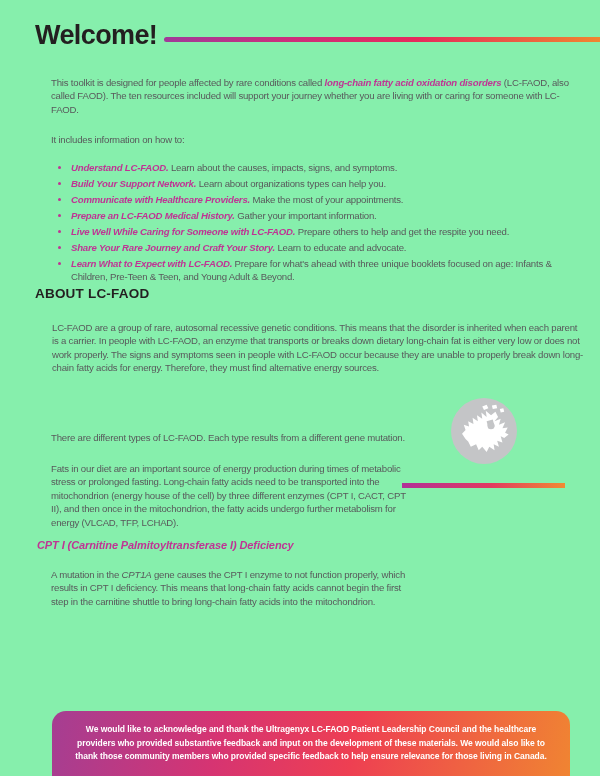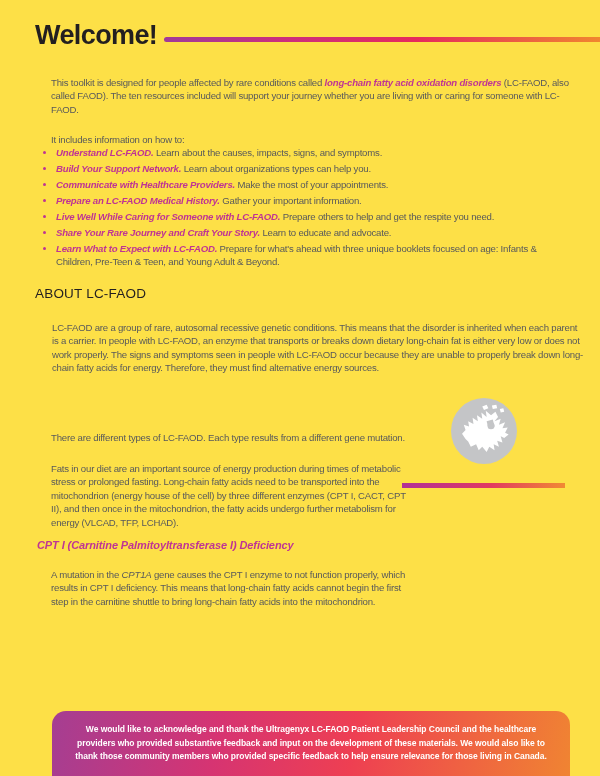--- a/index.html
+++ b/index.html
@@ -1,44 +1,44 @@
 <!DOCTYPE html>
 <html><head>
 <meta charset="utf-8">
 <style>
   html,body { margin:0; padding:0; background:#ffffff; }
   .page {
-    position:relative; width:600px; height:776px; background:#fde047;
+    position:relative; width:600px; height:776px; background:#86efac;
     overflow:hidden; font-family:"Liberation Sans", sans-serif;
     -webkit-font-smoothing:antialiased;
   }
   
   .page-title {
     position:absolute; left:35px; top:20px; margin:0;
     font-size:27px; font-weight:bold; color:#231f20; letter-spacing:-0.6px;
   }
   .title-rule {
     position:absolute; left:164px; top:37px; width:436px; height:5px;
     border-radius:2.5px 0 0 2.5px;
     background:linear-gradient(90deg,#a03a99 0%,#cc2e7c 28%,#e62a5c 58%,#f0862f 100%);
   }
   
   .body-text { font-size:9.6px; line-height:13.4px; color:#58595b; letter-spacing:-0.2px; margin:16px; }
   .accent { color:#bf3494; font-weight:bold; font-style:italic; }
   .intro   { position:absolute; left:35px; top:60px;  width:532px; }
   .includes{ position:absolute; left:35px; top:117px; width:532px; }
   
-  .bullets { position:absolute; left:35px; top:145px; width:538px; margin:1px; padding:0; list-style:none; }
+  .bullets { position:absolute; left:35px; top:145px; width:538px; margin:16px; padding:0; list-style:none; }
   .bullets li { position:relative; padding-left:20px; margin-bottom:2.6px; }
   .dot { position:absolute; left:7px; top:5px; width:3.4px; height:3.4px; border-radius:50%; background:#bf3494; }
   .lead { color:#bf3494; font-weight:bold; font-style:italic; }
   
   .sec-heading {
     position:absolute; left:35px; margin:0;
-    font-size:13.5px; font-weight:normal; color:#231f20; letter-spacing:0.2px;
+    font-size:13.5px; font-weight:bold; color:#231f20; letter-spacing:0.2px;
   }
   .about-h { top:286px; }
   .about-p { position:absolute; left:36px; top:305px; width:532px; }
   .types-h { top:396px; }
   .types-p1{ position:absolute; left:35px; top:415px; width:362px; }
   .types-p2{ position:absolute; left:35px; top:446px; width:366px; }
   .cpt-h {
     position:absolute; left:35px; top:537px; margin:2px;
     font-size:11px; font-weight:bold; font-style:italic; color:#bf3494; letter-spacing:-0.1px;
   }

